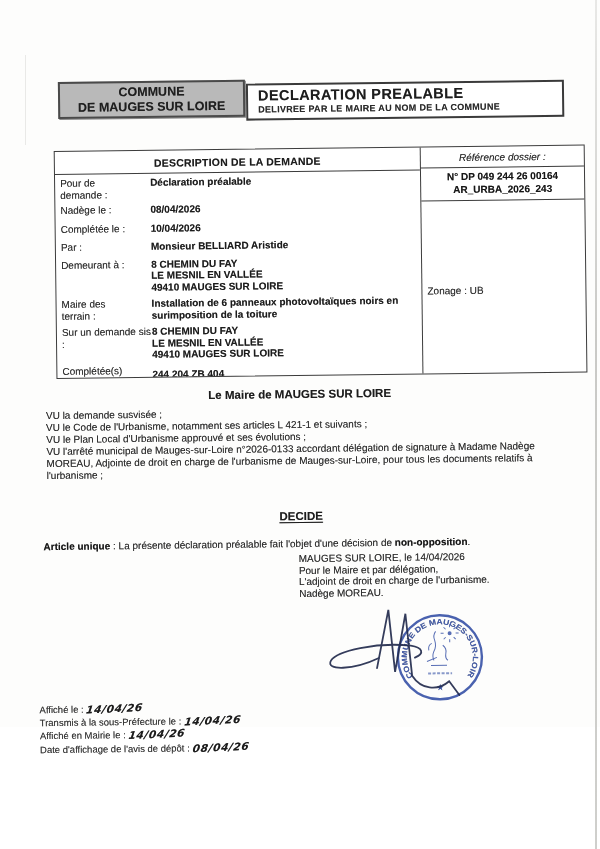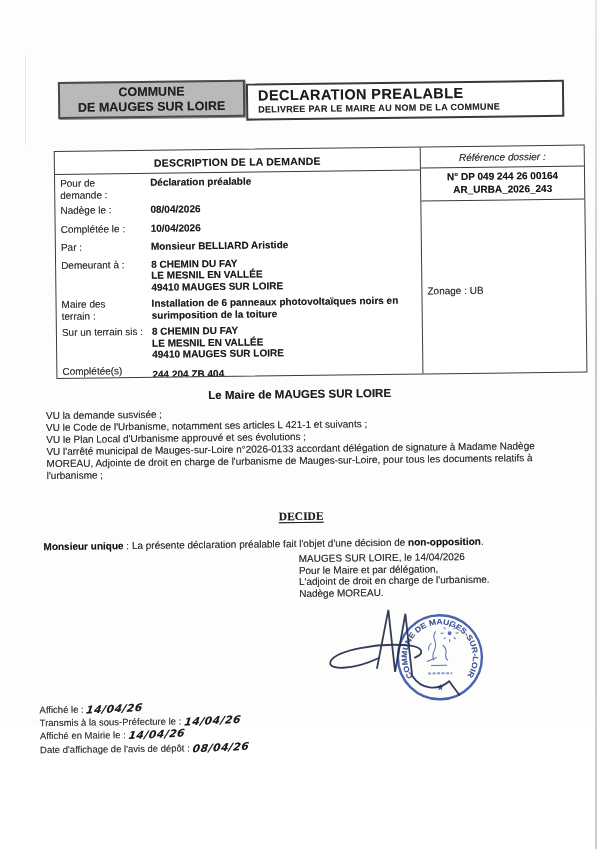--- a/index.html
+++ b/index.html
@@ -43,21 +43,21 @@
   .zonage{margin-top:84px;padding-left:5px;font-size:10px;color:#2e2e2e;}
 
   
   .maire-title{position:absolute;left:0;top:388px;width:600px;text-align:center;
     font-weight:bold;font-size:11.5px;color:#1d1d1d;}
   .vu-block{position:absolute;left:46px;top:407px;width:524px;font-size:10px;
     line-height:12px;color:#2c2c2c;}
   .vu-block p{margin:0;}
   .decide-title{position:absolute;left:0;top:506px;width:600px;text-align:center;}
   .decide-title span{font-weight:bold;font-size:11.5px;text-decoration:underline;
-    text-underline-offset:2px;color:#1d1d1d;font-family:Liberation Serif, serif;}
+    text-underline-offset:2px;color:#1d1d1d;}
   .article{position:absolute;left:42px;top:528px;width:540px;font-size:10px;
     line-height:12px;color:#2c2c2c;}
   .article b{color:#161616;}
   .sig-block{position:absolute;left:297px;top:553px;font-size:10px;line-height:11.6px;color:#2c2c2c;}
 
   
   .stamp-wrap{position:absolute;left:316px;top:597px;width:184px;height:122px;}
 
   
   .footer{position:absolute;left:36px;top:700px;font-size:9.5px;line-height:12.2px;color:#333;}
@@ -140,21 +140,21 @@
             <div>Maire des</div>
             <div>terrain :</div>
           </div>
           <div class="row-value">
             <div>Installation de 6 panneaux photovoltaïques noirs en surimposition de la toiture</div>
           </div>
         </div>
 
         <div class="row m5">
           <div class="row-label">
-            <div>Sur un terrain sis :</div>
+            <div>Sur un demande sis :</div>
           </div>
           <div class="row-value">
             <div>8 CHEMIN DU FAY</div>
             <div>LE MESNIL EN VALLÉE</div>
             <div>49410 MAUGES SUR LOIRE</div>
           </div>
         </div>
 
         <div class="row m4">
           <div class="row-label">
@@ -183,21 +183,21 @@
       <p>VU la demande susvisée ;</p>
       <p>VU le Code de l'Urbanisme, notamment ses articles L 421-1 et suivants ;</p>
       <p>VU le Plan Local d'Urbanisme approuvé et ses évolutions ;</p>
       <p>VU l'arrêté municipal de Mauges-sur-Loire n°2026-0133 accordant délégation de signature à Madame Nadège MOREAU, Adjointe de droit en charge de l'urbanisme de Mauges-sur-Loire, pour tous les documents relatifs à l'urbanisme ;</p>
     </div>
 
     <div class="decide-title">
       <span>DECIDE</span>
     </div>
 
-    <p class="article"><b>Monsieur unique</b><span> : </span><span>La présente déclaration préalable fait l'objet d'une décision de </span><b>non-opposition</b><span>.</span></p>
+    <p class="article"><b>Article unique</b><span> : </span><span>La présente déclaration préalable fait l'objet d'une décision de </span><b>non-opposition</b><span>.</span></p>
 
     <div class="sig-block">
       <div>MAUGES SUR LOIRE, le 14/04/2026</div>
       <div>Pour le Maire et par délégation,</div>
       <div>L'adjoint de droit en charge de l'urbanisme.</div>
       <div>Nadège MOREAU.</div>
     </div>
 
     <div class="stamp-wrap">
       <svg width="184" height="122" viewBox="0 0 184 122">

